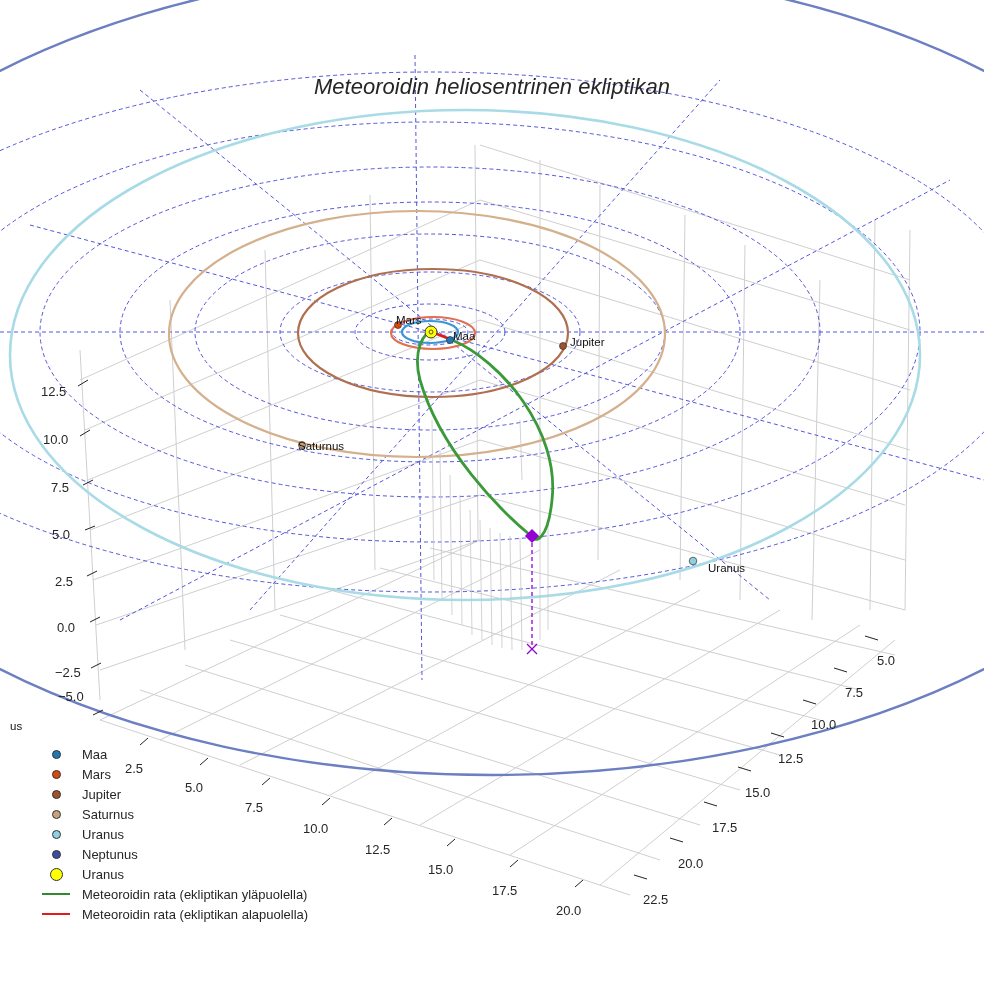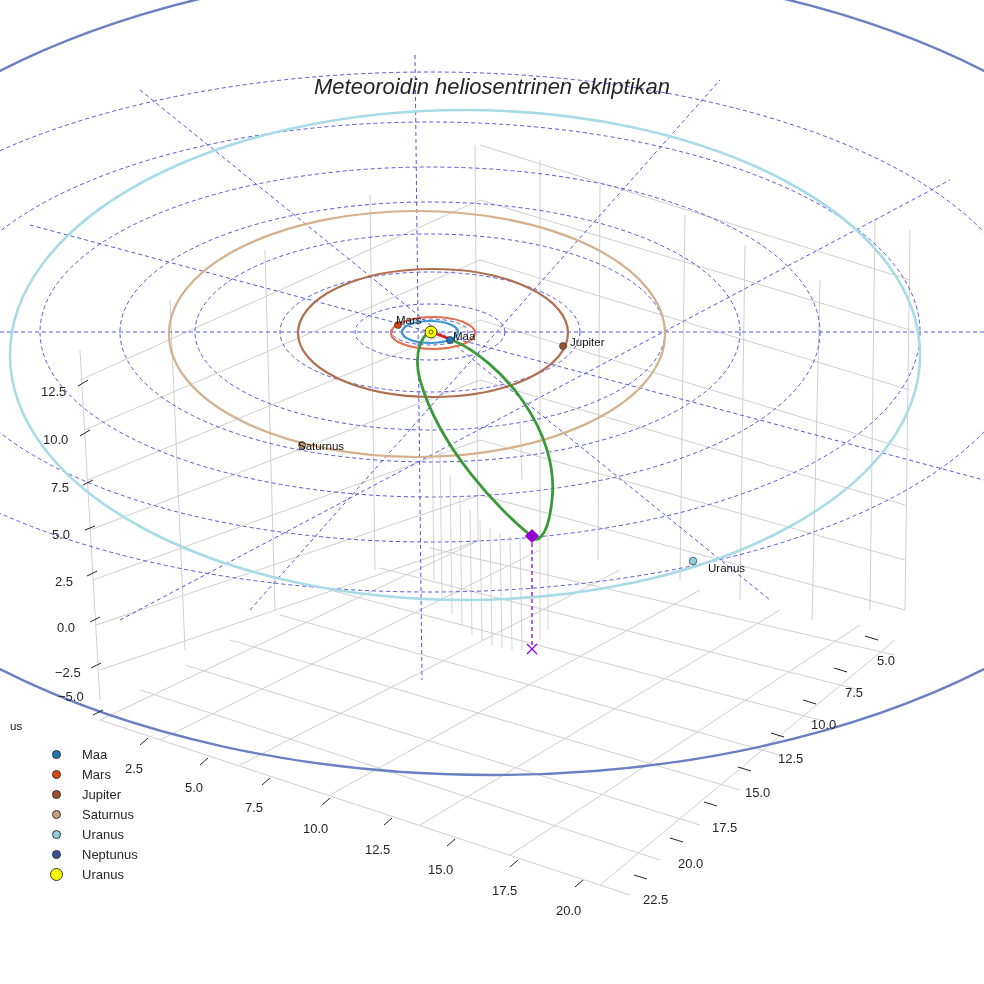--- a/index.html
+++ b/index.html
@@ -230,13 +230,25 @@
         <span class="dot" style="background:#3b4ea0;"></span>
       </span>
     <span>Neptunus</span>
   </div>
   <div class="legend-item">
     <span class="legend-marker">
         <span class="dot big" style="background:#ffff00;"></span>
       </span>
     <span>Uranus</span>
   </div>
+  <div class="legend-item">
+    <span class="legend-marker">
+        <span class="line-marker" style="background:#2e8b2e;"></span>
+      </span>
+    <span>Meteoroidin rata (ekliptikan yläpuolella)</span>
+  </div>
+  <div class="legend-item">
+    <span class="legend-marker">
+        <span class="line-marker" style="background:#e31a1c;"></span>
+      </span>
+    <span>Meteoroidin rata (ekliptikan alapuolella)</span>
+  </div>
 </div>
 
 </body></html>

